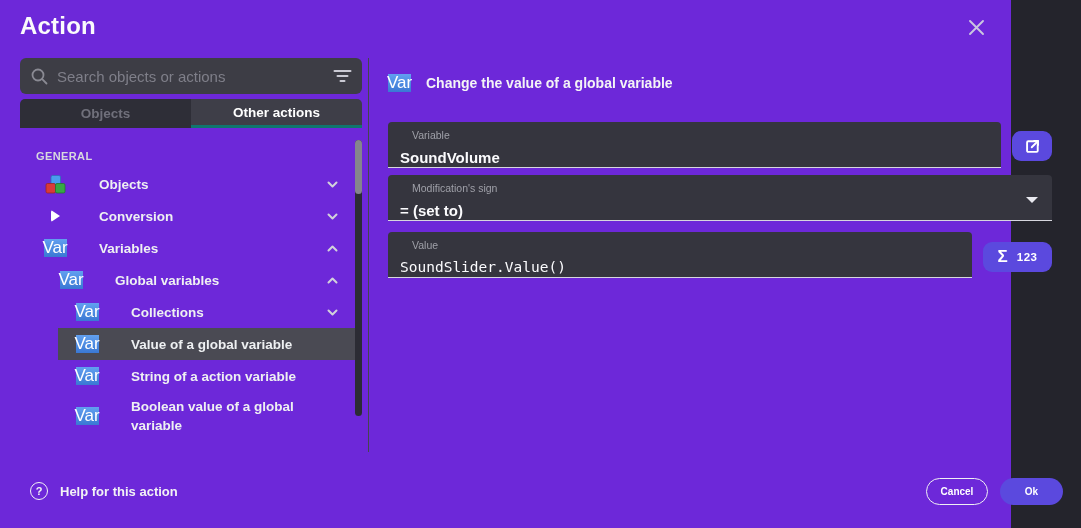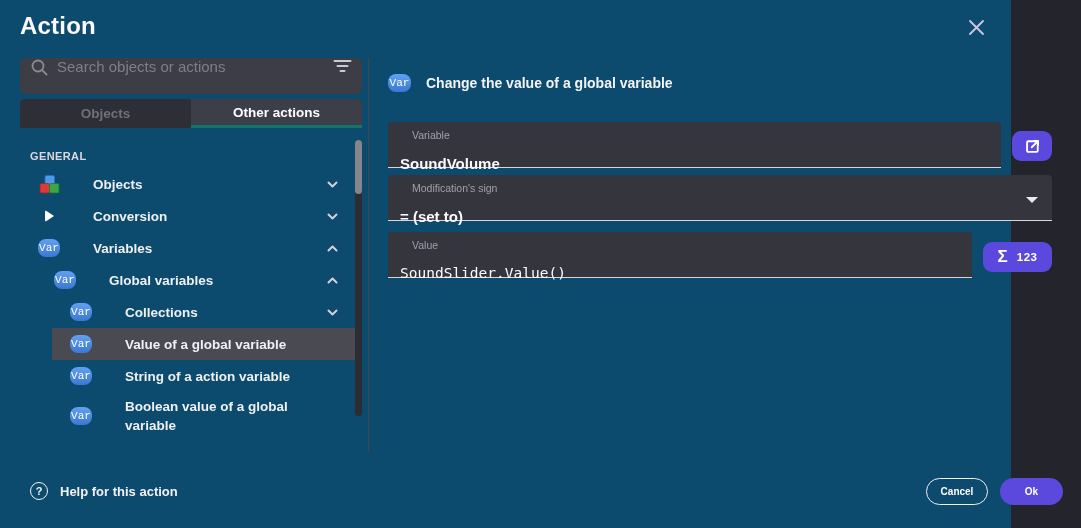--- a/index.html
+++ b/index.html
@@ -1,66 +1,66 @@
 <!DOCTYPE html>
 <html><head>
 <meta charset="utf-8">
 <style>
   * { margin:0; padding:0; box-sizing:border-box; }
   html,body { width:1081px; height:528px; background:#24242c; overflow:hidden;
               font-family:"Liberation Sans", sans-serif; }
-  .dialog { position:relative; width:1011px; height:528px; background:#0c4a6e; color:#ecedf0; }
+  .dialog { position:relative; width:1011px; height:528px; background:#6d28d9; color:#ecedf0; }
 
   
   .title { position:absolute; left:20px; top:12px; font-size:24px; font-weight:700; color:#fafafc; letter-spacing:.2px; }
   .close-btn { position:absolute; right:24px; top:16px; width:22px; height:22px; display:flex; align-items:center; justify-content:center; cursor:pointer; }
 
   
   .search-bar { position:absolute; left:20px; top:58px; width:342px; height:36px;
-                background:#3d3d45; border-radius:6px; display:flex; align-items:flex-start; padding:0 10px; }
+                background:#3d3d45; border-radius:6px; display:flex; align-items:center; padding:0 10px; }
   .search-bar input { flex:1; background:transparent; border:none; outline:none; color:#e8e8ec;
                       font-size:15px; margin-left:8px; font-family:"Liberation Sans", sans-serif; }
   .search-bar input::placeholder { color:#7f7f89; }
 
   .tabs { position:absolute; left:20px; top:99px; width:342px; height:29px; display:flex;
           border-radius:5px 5px 0 0; overflow:hidden; }
   .tab { flex:1; display:flex; align-items:center; justify-content:center; font-size:13.5px; font-weight:700; cursor:pointer; }
   .tab.inactive { background:#2e2e37; color:#70707b; }
   .tab.active { background:#3e3e48; color:#ffffff; border-bottom:3px solid #0f766e; }
 
-  .tree { position:absolute; left:0; top:140px; width:368px; height:318px; overflow:hidden; }
+  .tree { position:absolute; left:0; top:140px; width:368px; height:318px; overflow:hidden;padding-left:6px; }
   .tree-group { padding:10px 0 6px 30px; font-size:11px; font-weight:700; letter-spacing:.4px; color:#d8d8de; }
   .row { position:relative; display:flex; align-items:center; height:32px; cursor:pointer; }
   .row .icon-cell { width:22px; display:flex; justify-content:center; align-items:center; margin-right:33px; flex-shrink:0; }
   .row .lbl { font-size:13.5px; font-weight:700; color:#eef0f2; line-height:19px; }
   .indent-0 { padding-left:38px; }
   .indent-1 { padding-left:54px; }
   .indent-2 { padding-left:70px; }
   .row.selected { background:#4a4a53; margin-left:52px; margin-right:12px; padding-left:18px; }
   .row.two-line { height:48px; }
   .row.two-line .lbl { max-width:205px; }
   .chev { margin-left:auto; margin-right:28px; display:flex; }
   .tri-right { width:0; height:0; border-left:9px solid #ffffff; border-top:6px solid transparent; border-bottom:6px solid transparent; border-radius:2px; }
   .var-badge { display:inline-flex; align-items:center; justify-content:center; width:23px; height:18px;
-               background:linear-gradient(180deg,#62a0f0,#3a78d4); border-radius:8px;
-               font-family:Liberation Mono, monospace; font-size:11px; color:#ffffff; }
+               background:linear-gradient(180deg,#62a0f0,#3a78d4); border-radius:0;
+               font-family:Liberation Sans, sans-serif; font-size:17px; color:#ffffff; }
   .scroll-track { position:absolute; right:6px; top:0; width:7px; height:276px; background:#2c2c34; border-radius:4px; }
   .scroll-thumb { position:absolute; right:6px; top:0; width:7px; height:54px; background:#85858d; border-radius:4px; cursor:pointer; }
 
   .v-divider { position:absolute; left:368px; top:58px; width:1px; height:394px; background:#45454e; }
 
   
   .right-panel { position:absolute; left:388px; top:0; width:664px; height:460px; }
   .action-header { position:absolute; left:0; top:74px; display:flex; align-items:center; gap:15px; }
   .action-header .a-title { font-size:14px; font-weight:700; color:#f4f4f6; }
 
   .field { position:absolute; background:#35353e; border-bottom:1px solid #d6d6de;
            border-radius:4px 4px 0 0; padding:7px 12px 0 12px; height:46px; cursor:text; }
   .field .f-label { font-size:10.5px; color:#9fa0a8;margin-left:12px; }
-  .field .f-value { font-size:15px; font-weight:700; color:#fbfbfd; margin-top:14px; }
+  .field .f-value { font-size:15px; font-weight:700; color:#fbfbfd; margin-top:8px; }
   .field .f-value.mono { font-family:"DejaVu Sans Mono", monospace; font-weight:400; font-size:14.5px; }
   .field-variable { left:0; top:122px; width:613px; }
   .field-sign { left:0; top:175px; width:664px; cursor:pointer; }
   .field-value { left:0; top:232px; width:584px; }
   .caret-down { position:absolute; right:14px; top:22px; width:0; height:0;
                 border-left:6px solid transparent; border-right:6px solid transparent; border-top:6px solid #e9e9ef; }
 
   .purple-btn { position:absolute; background:#5b49de; border:none; border-radius:9px; cursor:pointer;
                 display:flex; align-items:center; justify-content:center; color:#fff; }
   .open-btn { left:624px; top:131px; width:40px; height:30px; }

